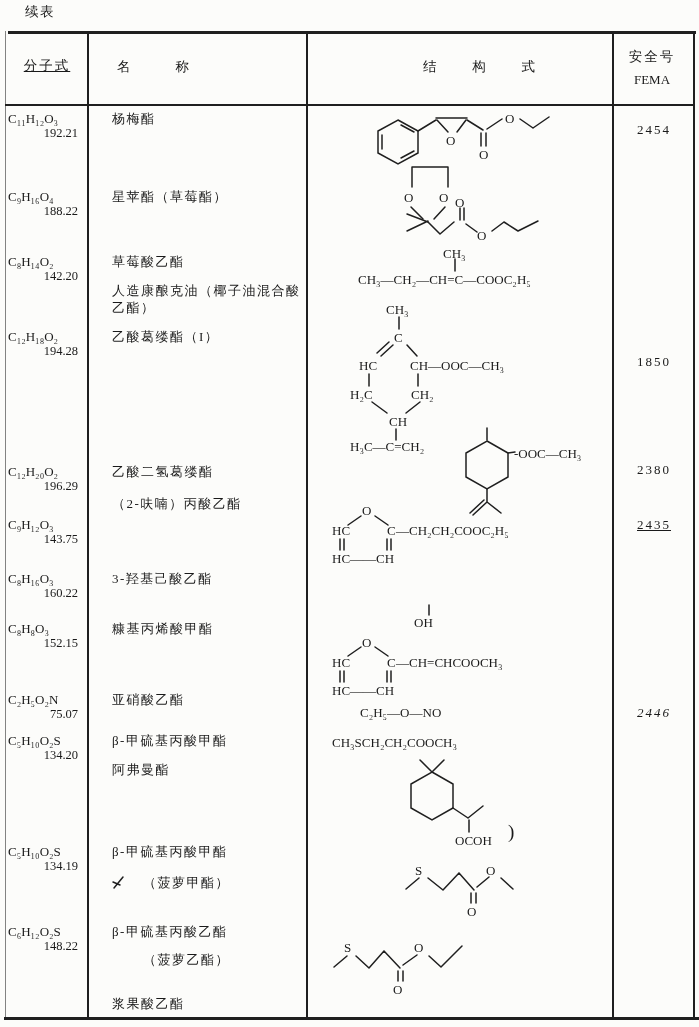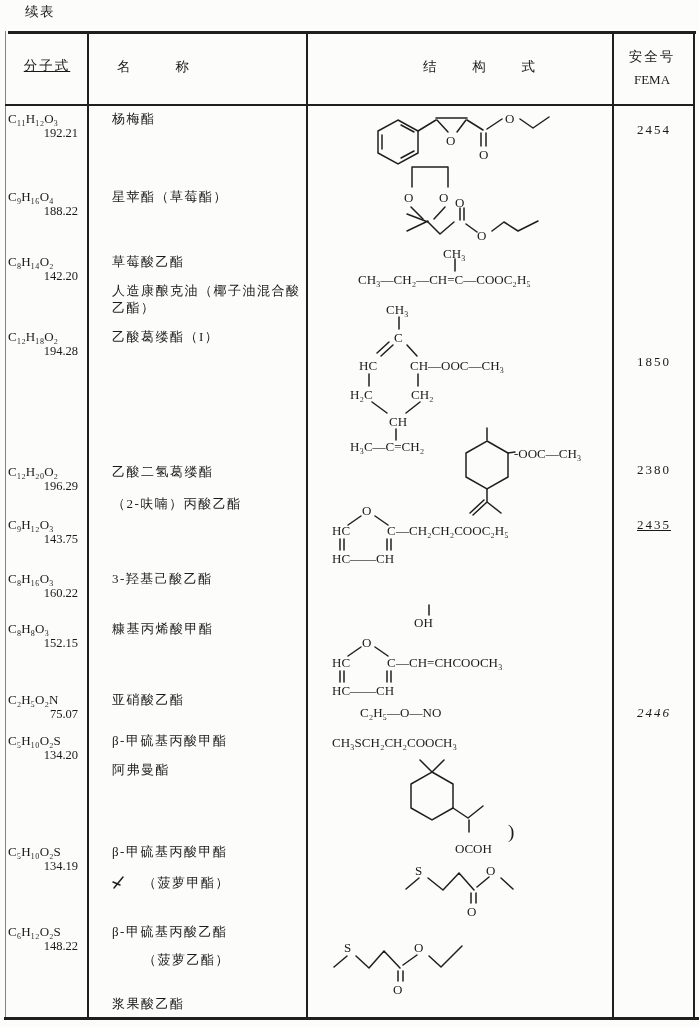--- a/index.html
+++ b/index.html
@@ -219,21 +219,21 @@
 
   <div class="t" style="left:362px;top:635px;">O</div>
   <div class="t" style="left:332px;top:655px;">HC</div>
   <div class="t" style="left:387px;top:655px;">C</div>
   <div class="t" style="left:396px;top:655px;">—CH=CHCOOCH₃</div>
   <div class="t" style="left:332px;top:683px;">HC——CH</div>
 
   <div class="t" style="left:332px;top:705px;margin-left:28px;">C₂H₅—O—NO</div>
 
   <div class="t" style="left:332px;top:735px;">CH₃SCH₂CH₂COOCH₃</div>
-  <div class="t" style="left:455px;top:833px;margin-top:8px;">OCOH</div>
+  <div class="t" style="left:455px;top:833px;">OCOH</div>
   <div class="t" style="left:508px;top:824px;font-size:19px;">)</div>
 
   <div class="t" style="left:415px;top:863px;">S</div>
   <div class="t" style="left:486px;top:863px;">O</div>
   <div class="t" style="left:467px;top:904px;">O</div>
 
   <div class="t" style="left:344px;top:940px;">S</div>
   <div class="t" style="left:414px;top:940px;">O</div>
   <div class="t" style="left:393px;top:982px;">O</div>
 

